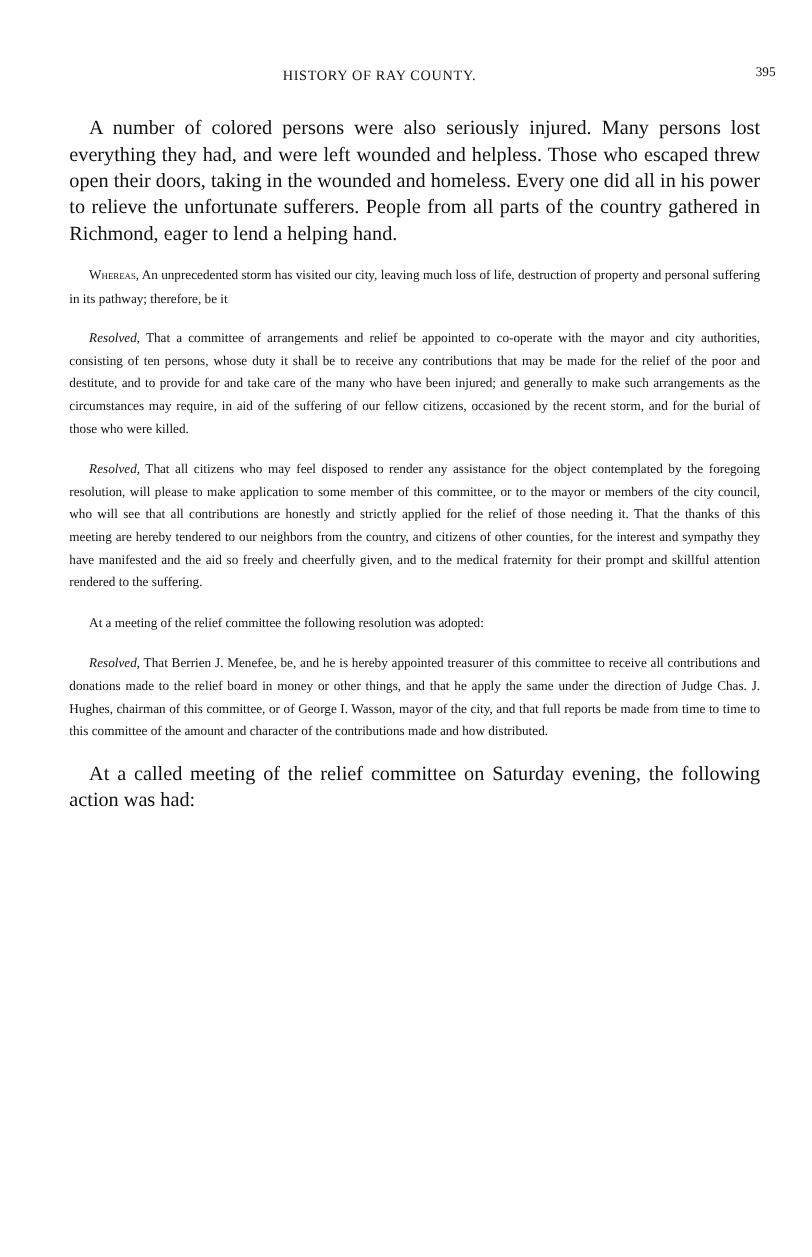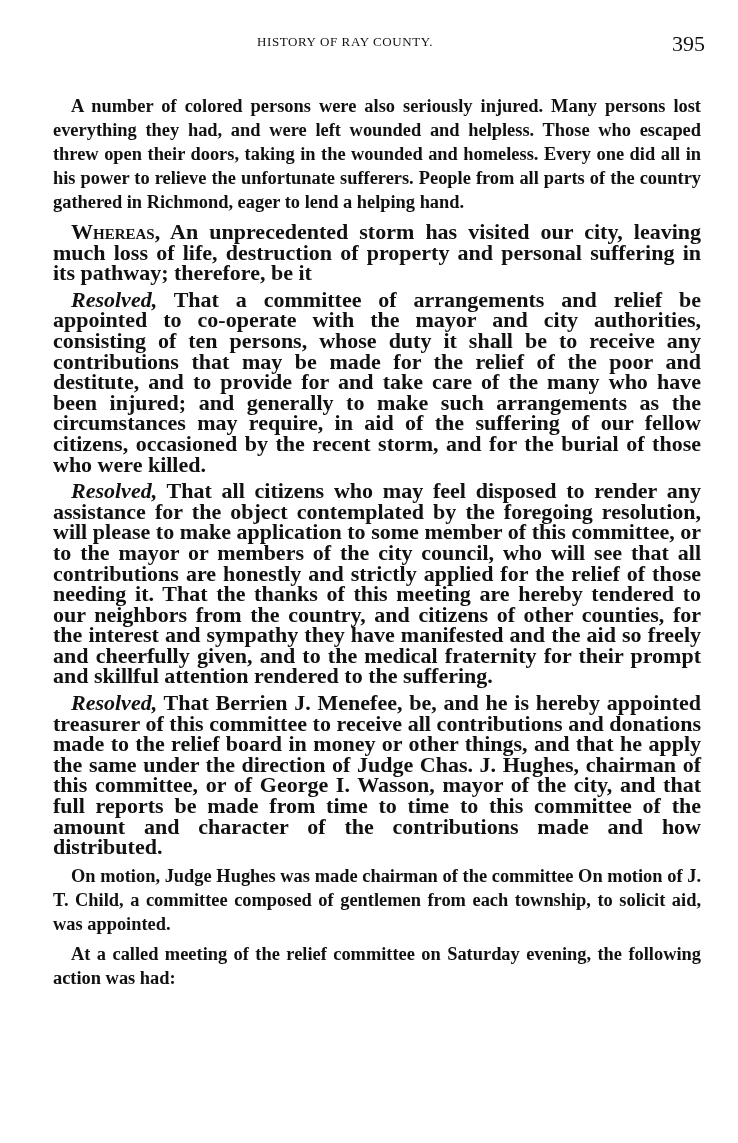--- a/index.html
+++ b/index.html
@@ -1,26 +1,26 @@
 <!DOCTYPE html>
 <html><head>
 <meta charset="utf-8">
 <style>
   html, body { margin: 0; padding: 0; background: #ffffff; }
   body { width: 738px; height: 1143px; position: relative; overflow: hidden;
          font-family: "Liberation Serif", "DejaVu Serif", serif; color: #111; }
   .page { position: absolute; left: 47px; top: 0; width: 660px; }
-  .running-head { position: absolute; top: 32px; left: 0; width: 660px; height: 20px;
+  .running-head { position: absolute; top: 59px; left: 0; width: 660px; height: 20px;
                   font-size: 13px; letter-spacing: 0.6px; }
   .running-title { position: absolute; left: 210px; top: 2px; }
-  .page-number { position: absolute; right: 2px; top: -1px; font-size: 22px; letter-spacing: 0; text-align: center; }
+  .page-number { position: absolute; right: 2px; top: -1px; font-size: 12px; letter-spacing: 0; text-align: center; }
   .body { position: absolute; top: 88px; left: 0; width: 660px; }
-  p { margin: 6px; text-align: justify; text-align-last: auto; font-weight: bold; }
+  p { margin: 16px; text-align: justify; text-align-last: auto; }
   .normal { font-size: 18.4px; line-height: 24px; }
-  .small { font-size: 22px; line-height: 20.6px; }
+  .small { font-size: 12px; line-height: 20.6px; }
   .indent { text-indent: 18px; }
   .gap-sm { margin-top: 6px; }
   .gap-md { margin-top: 8px; }
   .sc { font-variant: small-caps; }
   em { font-style: italic; }
 </style>
 </head>
 <body>
 
 <div class="page">
@@ -28,18 +28,18 @@
     <span class="running-title">HISTORY OF RAY COUNTY.</span>
     <span class="page-number">395</span>
   </div>
 
   <div class="body">
     <p class="normal indent">A number of colored persons were also seriously injured. Many persons lost everything they had, and were left wounded and helpless. Those who escaped threw open their doors, taking in the wounded and homeless. Every one did all in his power to relieve the unfortunate sufferers. People from all parts of the country gathered in Richmond, eager to lend a helping hand.</p>
 
     <p class="small indent gap-md"><span class="sc">Whereas,</span><span> An unprecedented storm has visited our city, leaving much loss of life, destruction of property and personal suffering in its pathway; therefore, be it</span></p>
     <p class="small indent"><em>Resolved,</em><span> That a committee of arrangements and relief be appointed to co-operate with the mayor and city authorities, consisting of ten persons, whose duty it shall be to receive any contributions that may be made for the relief of the poor and destitute, and to provide for and take care of the many who have been injured; and generally to make such arrangements as the circumstances may require, in aid of the suffering of our fellow citizens, occasioned by the recent storm, and for the burial of those who were killed.</span></p>
     <p class="small indent"><em>Resolved,</em><span> That all citizens who may feel disposed to render any assistance for the object contemplated by the foregoing resolution, will please to make application to some member of this committee, or to the mayor or members of the city council, who will see that all contributions are honestly and strictly applied for the relief of those needing it. That the thanks of this meeting are hereby tendered to our neighbors from the country, and citizens of other counties, for the interest and sympathy they have manifested and the aid so freely and cheerfully given, and to the medical fraternity for their prompt and skillful attention rendered to the suffering.</span></p>
+    <p class="small indent"><span>At a meeting of the relief committee the following resolution was adopted:</span></p>
     <p class="small indent"><em>Resolved,</em><span> That Berrien J. Menefee, be, and he is hereby appointed treasurer of this committee to receive all contributions and donations made to the relief board in money or other things, and that he apply the same under the direction of Judge Chas. J. Hughes, chairman of this committee, or of George I. Wasson, mayor of the city, and that full reports be made from time to time to this committee of the amount and character of the contributions made and how distributed.</span></p>
 
-    <p class="normal indent gap-sm">On motion, Judge Hughes was made chairman of the committee On motion of J. T. Child, a committee composed of gentlemen from each township, to solicit aid, was appointed.</p>
     <p class="normal indent gap-sm">At a called meeting of the relief committee on Saturday evening, the following action was had:</p>
   </div>
 </div>
 
 </body></html>

